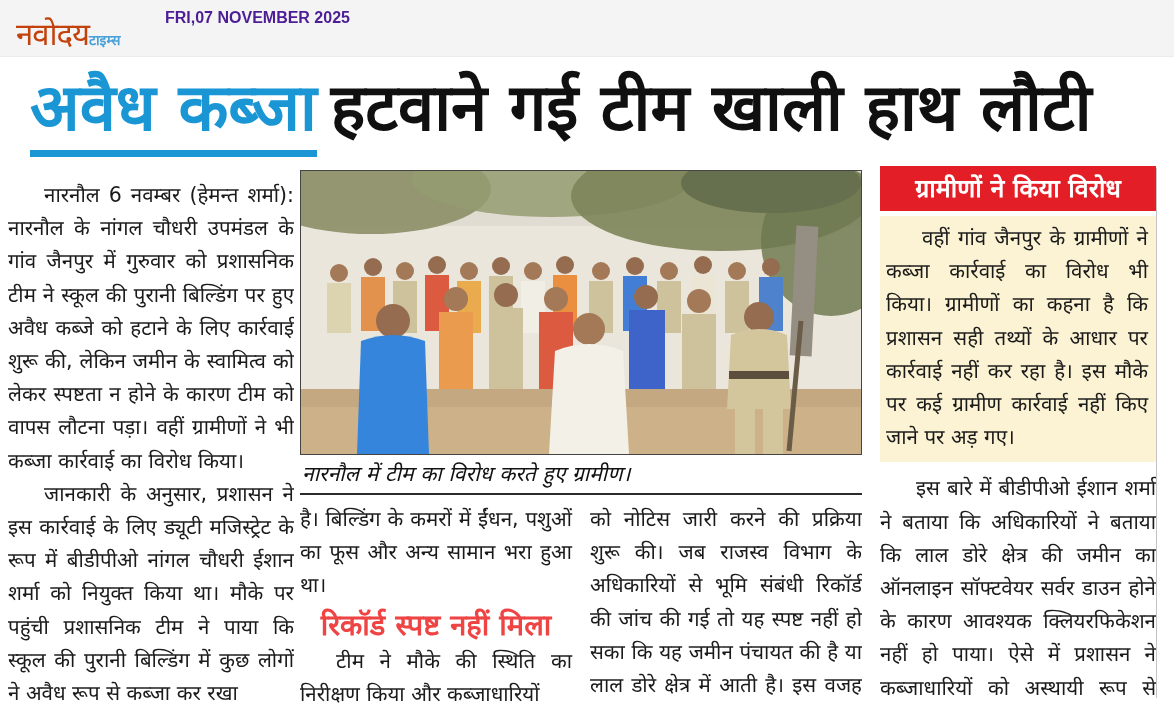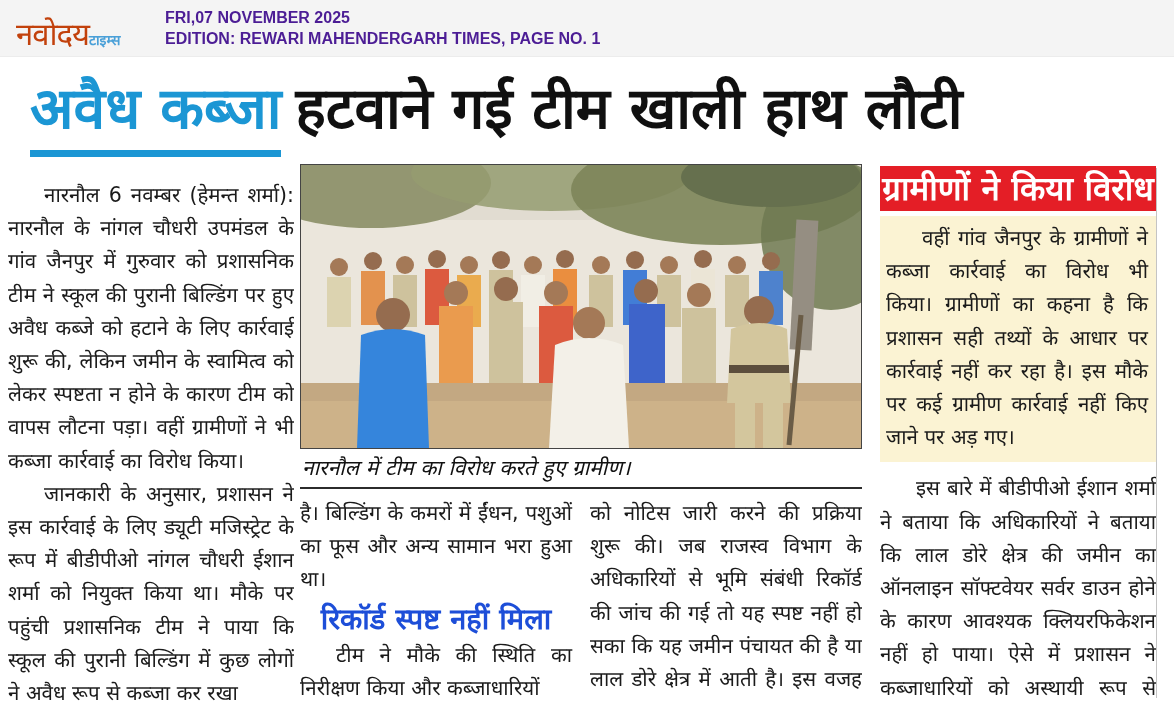--- a/index.html
+++ b/index.html
@@ -18,68 +18,67 @@
   .logo { position:absolute; left:16px; top:12px; white-space:nowrap; }
   .logo-main { font-size:31px; font-weight:normal; color:#c2410c; letter-spacing:-1px; }
   .logo-sub  { font-size:14px; font-weight:bold; color:#4aa0d8; }
   .edition-block {
     position:absolute; left:165px; top:7px;
     font-family:"Liberation Sans", sans-serif;
     font-weight:bold; font-size:16px; line-height:21px; color:#4c1d95;
   }
   .headline {
     position:absolute; top:68px; left:30px; width:1135px;
-    font-weight:bold; font-size:57px; line-height:80px; white-space:nowrap;
+    font-weight:bold; font-size:65px; line-height:80px; white-space:nowrap;
   }
   .hl-blue {
     color:#1b96d4; display:inline-block;
     border-bottom:7px solid #1b96d4; padding-bottom:2px; margin-right:14px;
   }
   .hl-black { color:#101010; }
 
   .bodytext { font-size:20.5px; line-height:33.2px; text-align:justify; }
   .bodytext p { text-indent:36px; }
 
   .col-left { position:absolute; left:8px;  top:166px; width:286px; height:534px; overflow:hidden;margin-top:13px; }
-  .col-mid  { position:absolute; left:300px; top:164px; width:562px; height:533px; overflow:hidden; }
+  .col-mid  { position:absolute; left:300px; top:170px; width:562px; height:533px; overflow:hidden; }
   .col-right{ position:absolute; left:880px; top:166px; width:276px; height:537px; overflow:hidden; }
   .v-rule { position:absolute; left:1156px; top:168px; width:1px; height:530px; background:#c4c4c4; }
 
   .photo-frame { width:562px; height:285px; border:1px solid #444; background:#ddd; }
   .photo-frame svg { display:block; }
   .caption {
     font-style:italic; font-size:21px; padding:4px 2px 6px 2px; color:#111;
   }
   .cap-rule { border:none; border-top:2px solid #2b2b2b; margin:0 0 8px 0; }
   .two-col { display:flex; gap:18px; }
   .two-col > div { width:272px; }
   .subhead {
     font-weight:bold; font-size:29px; line-height:36px; text-align:center;
-    text-indent:0 !important; margin:4px 0 2px 0; color:#1d4ed8;
+    text-indent:0 !important; margin:4px 0 2px 0; color:#ef4444;
   }
   .red-box {
-    background:#e41e26; color:#ffffff; font-weight:bold; font-size:33px;
+    background:#e41e26; color:#ffffff; font-weight:bold; font-size:25px;
     height:45px; line-height:45px; text-align:center; margin-bottom:5px;
     white-space:nowrap; overflow:hidden;
   }
   .yellow-box {
     background:#fbf3d3; padding:6px 8px 8px 6px; margin-bottom:10px;
   }
   .yellow-box p { text-indent:36px; }
 </style>
 </head>
 <body>
 
 <header class="masthead">
   <div class="logo">
     <span class="logo-main">नवोदय</span><span class="logo-sub">टाइम्स</span>
   </div>
   <div class="edition-block">
     <div>FRI,07 NOVEMBER 2025</div>
-    <div>EDITION: REWARI MAHENDERGARH TIMES, PAGE NO. 1</div>
   </div>
 </header>
 
 <h1 class="headline">
   <span class="hl-blue">अवैध कब्जा</span><span class="hl-black">हटवाने गई टीम खाली हाथ लौटी</span>
 </h1>
 
 <section class="col-left bodytext">
   <p>नारनौल 6 नवम्बर (हेमन्त शर्मा): नारनौल के नांगल चौधरी उपमंडल के गांव जैनपुर में गुरुवार को प्रशासनिक टीम ने स्कूल की पुरानी बिल्डिंग पर हुए अवैध कब्जे को हटाने के लिए कार्रवाई शुरू की, लेकिन जमीन के स्वामित्व को लेकर स्पष्टता न होने के कारण टीम को वापस लौटना पड़ा। वहीं ग्रामीणों ने भी कब्जा कार्रवाई का विरोध किया।</p>
   <p>जानकारी के अनुसार, प्रशासन ने इस कार्रवाई के लिए ड्यूटी मजिस्ट्रेट के रूप में बीडीपीओ नांगल चौधरी ईशान शर्मा को नियुक्त किया था। मौके पर पहुंची प्रशासनिक टीम ने पाया कि स्कूल की पुरानी बिल्डिंग में कुछ लोगों ने अवैध रूप से कब्जा कर रखा</p>

